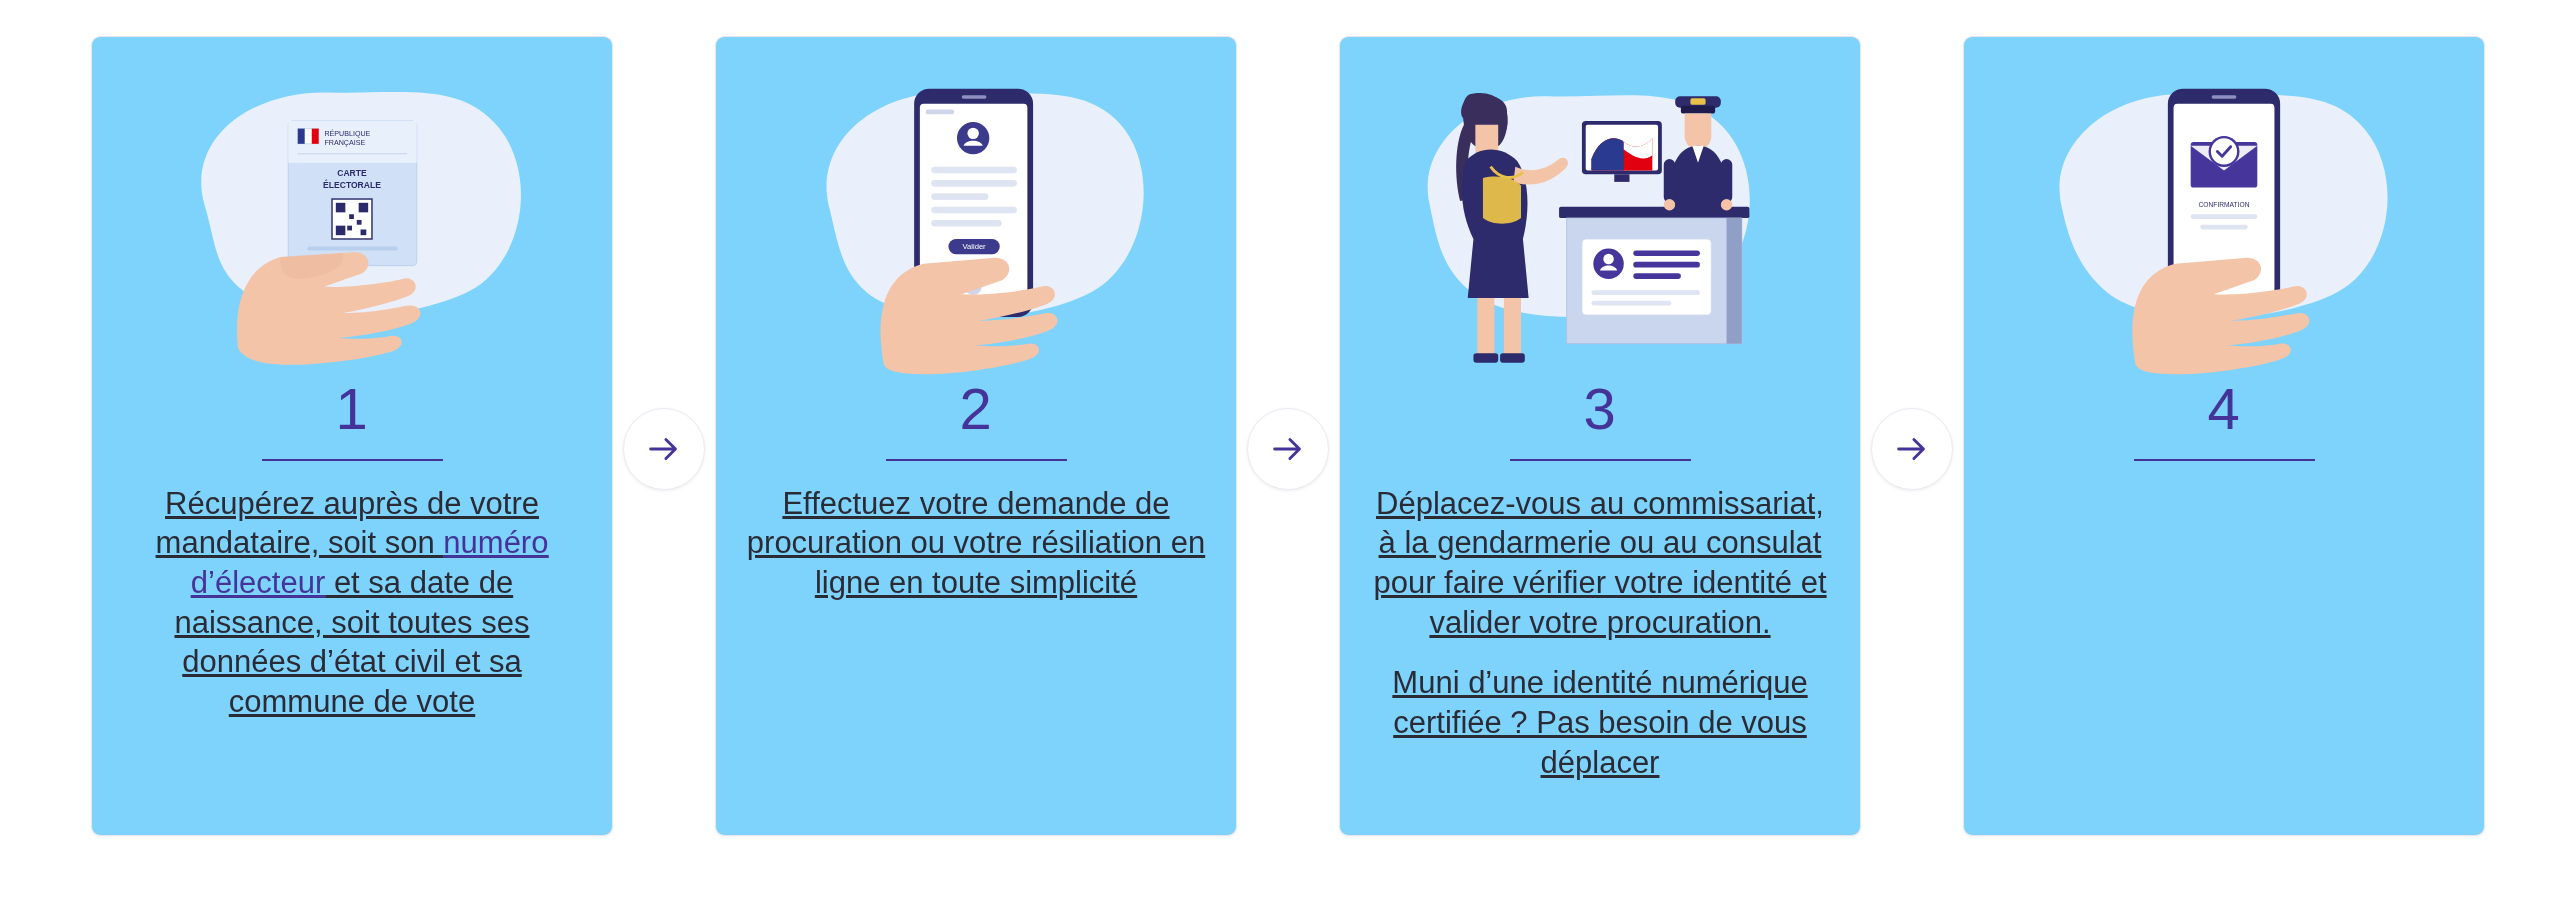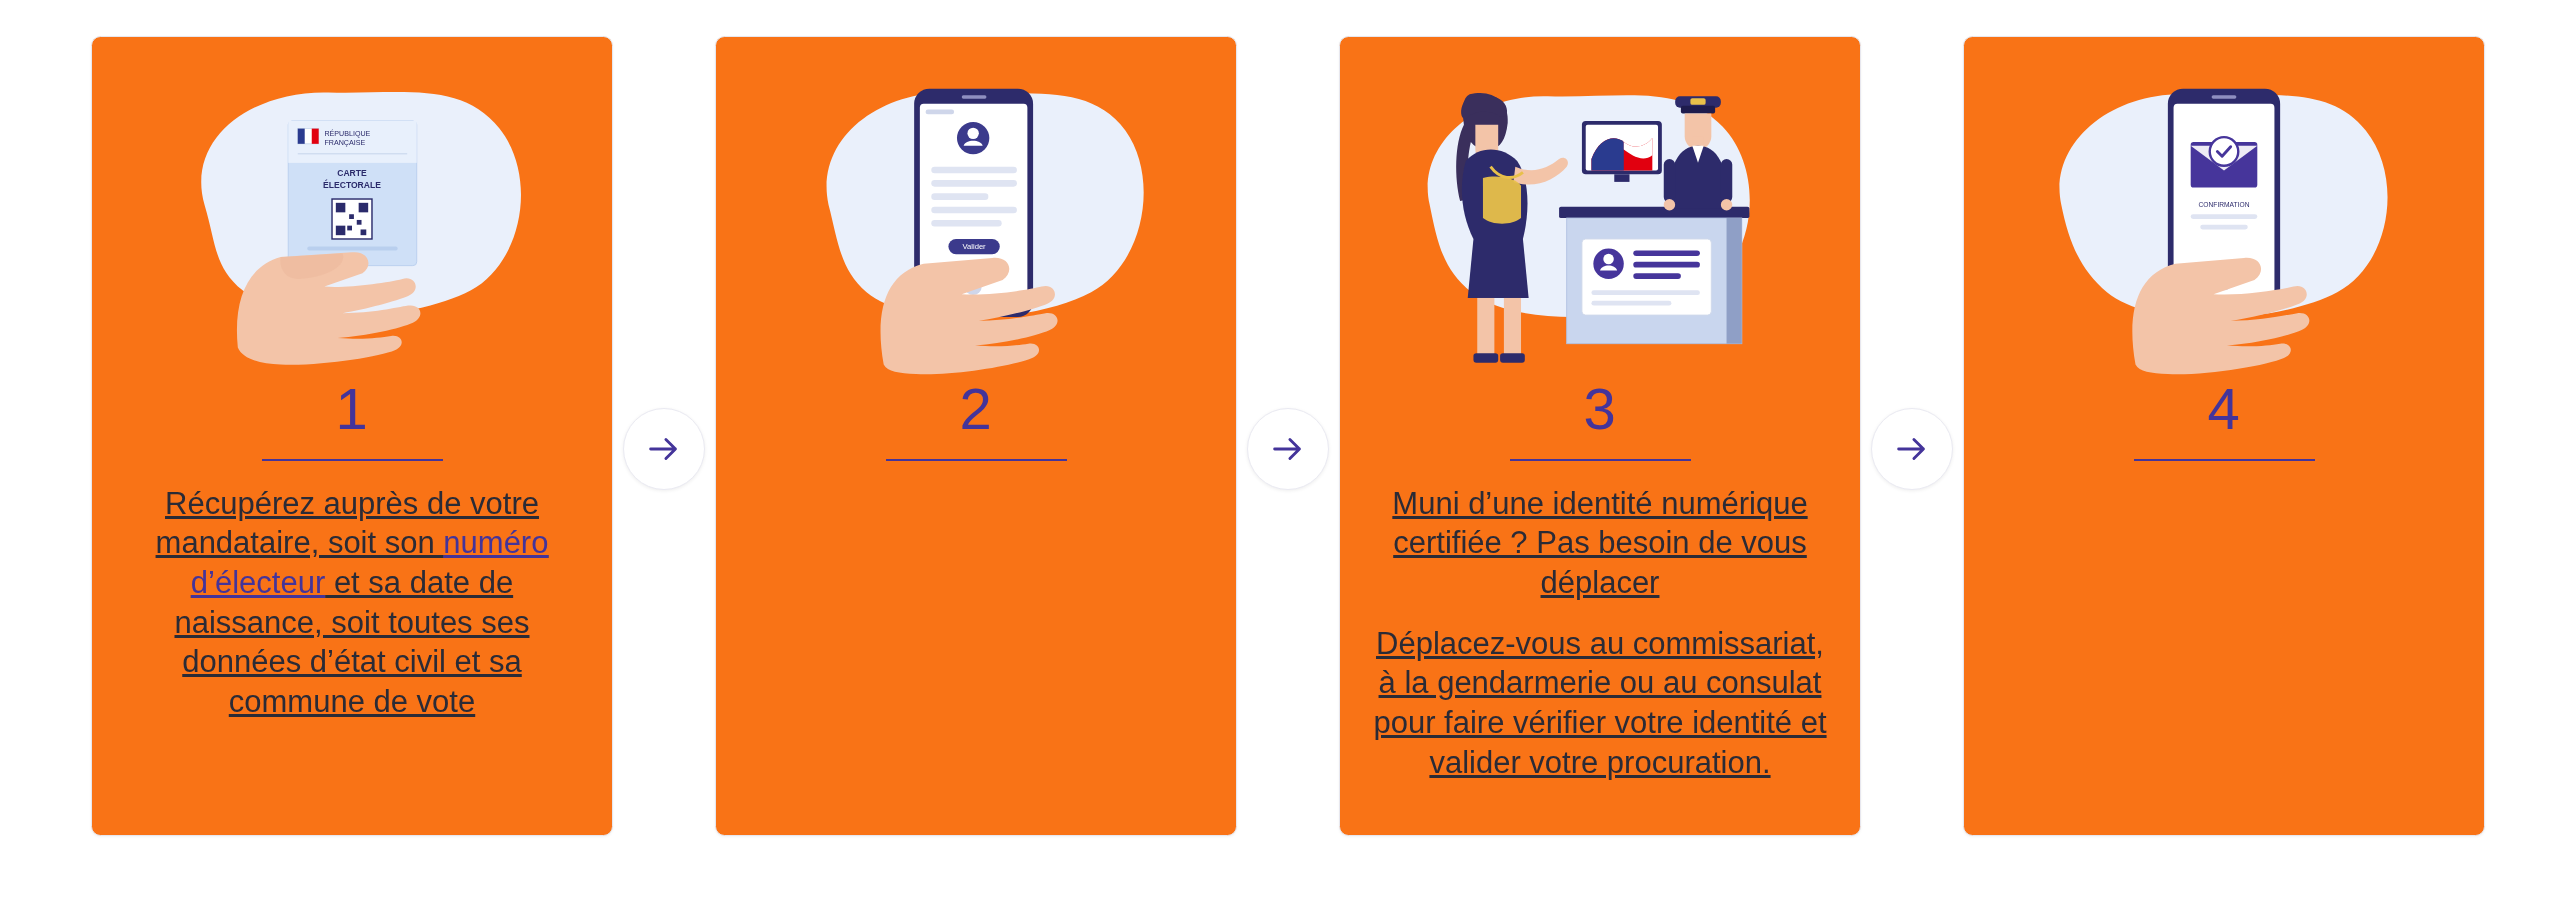--- a/index.html
+++ b/index.html
@@ -17,21 +17,21 @@
   #steps-container {
     display: flex;
     align-items: flex-start;
     justify-content: center;
     padding: 36px 91px 0 91px;
     box-sizing: border-box;
     height: 100%;
   }
 
   .step-card {
-    background: #f97316;
+    background: #7dd3fc;
     border: 1px solid #e7e7ee;
     border-radius: 9.5px;
     box-shadow: 0 1px 2.9px rgba(0,0,0,0.05);
     width: 555px;
     min-height: 800px;
     box-sizing: border-box;
     padding: 25px 29px 32px 29px;
     display: flex;
     flex-direction: column;
     align-items: center;
@@ -180,20 +180,21 @@
           <circle cx="62" cy="208" r="9" fill="#cfd6ea"></circle>
         </g>
 
         <g>
           <path class="skin" d="M118 318 C108 262 120 222 160 212 L232 206 C250 204 256 220 243 229 L200 244 C226 246 268 240 284 236 C298 232 304 248 290 254 C276 260 244 268 218 272 C248 272 276 266 288 264 C302 262 306 276 292 282 C278 288 244 296 214 298 C240 300 258 298 270 296 C282 294 286 306 274 311 C256 319 190 330 152 328 C134 327 122 326 118 318 Z"></path>
         </g>
       </svg>
     </div>
     <div class="step-number">2</div>
     <div class="step-rule"></div>
+    <p class="step-text">Effectuez votre demande de procuration ou votre résiliation en ligne en toute simplicité</p>
   </div>
 
   <div class="arrow-connector">
     <div class="arrow-circle">
       <svg width="42" height="42" viewBox="0 0 44 44" xmlns="http://www.w3.org/2000/svg">
         <path d="M8 22 H34 M24 12 L34 22 L24 32" fill="none" stroke="#44349a" stroke-width="3" stroke-linecap="round" stroke-linejoin="round"></path>
       </svg>
     </div>
   </div>
 
@@ -254,22 +255,22 @@
           <rect x="66" y="222" width="18" height="62" fill="#f3c4a8"></rect>
           <rect x="34" y="280" width="26" height="10" rx="3" fill="#2d2b6b"></rect>
           <rect x="62" y="280" width="26" height="10" rx="3" fill="#2d2b6b"></rect>
           <path d="M44 96 C60 92 78 96 84 104 L84 138 C74 146 54 146 44 138 Z" fill="#e8c04a" opacity="0.95"></path>
           <path d="M52 84 C62 98 76 98 86 90" fill="none" stroke="#e8c04a" stroke-width="3"></path>
         </g>
       </svg>
     </div>
     <div class="step-number">3</div>
     <div class="step-rule"></div>
+    <p class="step-text">Déplacez-vous au commissariat, à la gendarmerie ou au consulat pour faire vérifier votre identité et valider votre procuration.</p>
     <p class="step-text">Muni d’une identité numérique certifiée ? Pas besoin de vous déplacer</p>
-    <p class="step-text">Déplacez-vous au commissariat, à la gendarmerie ou au consulat pour faire vérifier votre identité et valider votre procuration.</p>
   </div>
 
   <div class="arrow-connector">
     <div class="arrow-circle">
       <svg width="42" height="42" viewBox="0 0 44 44" xmlns="http://www.w3.org/2000/svg">
         <path d="M8 22 H34 M24 12 L34 22 L24 32" fill="none" stroke="#44349a" stroke-width="3" stroke-linecap="round" stroke-linejoin="round"></path>
       </svg>
     </div>
   </div>
 

